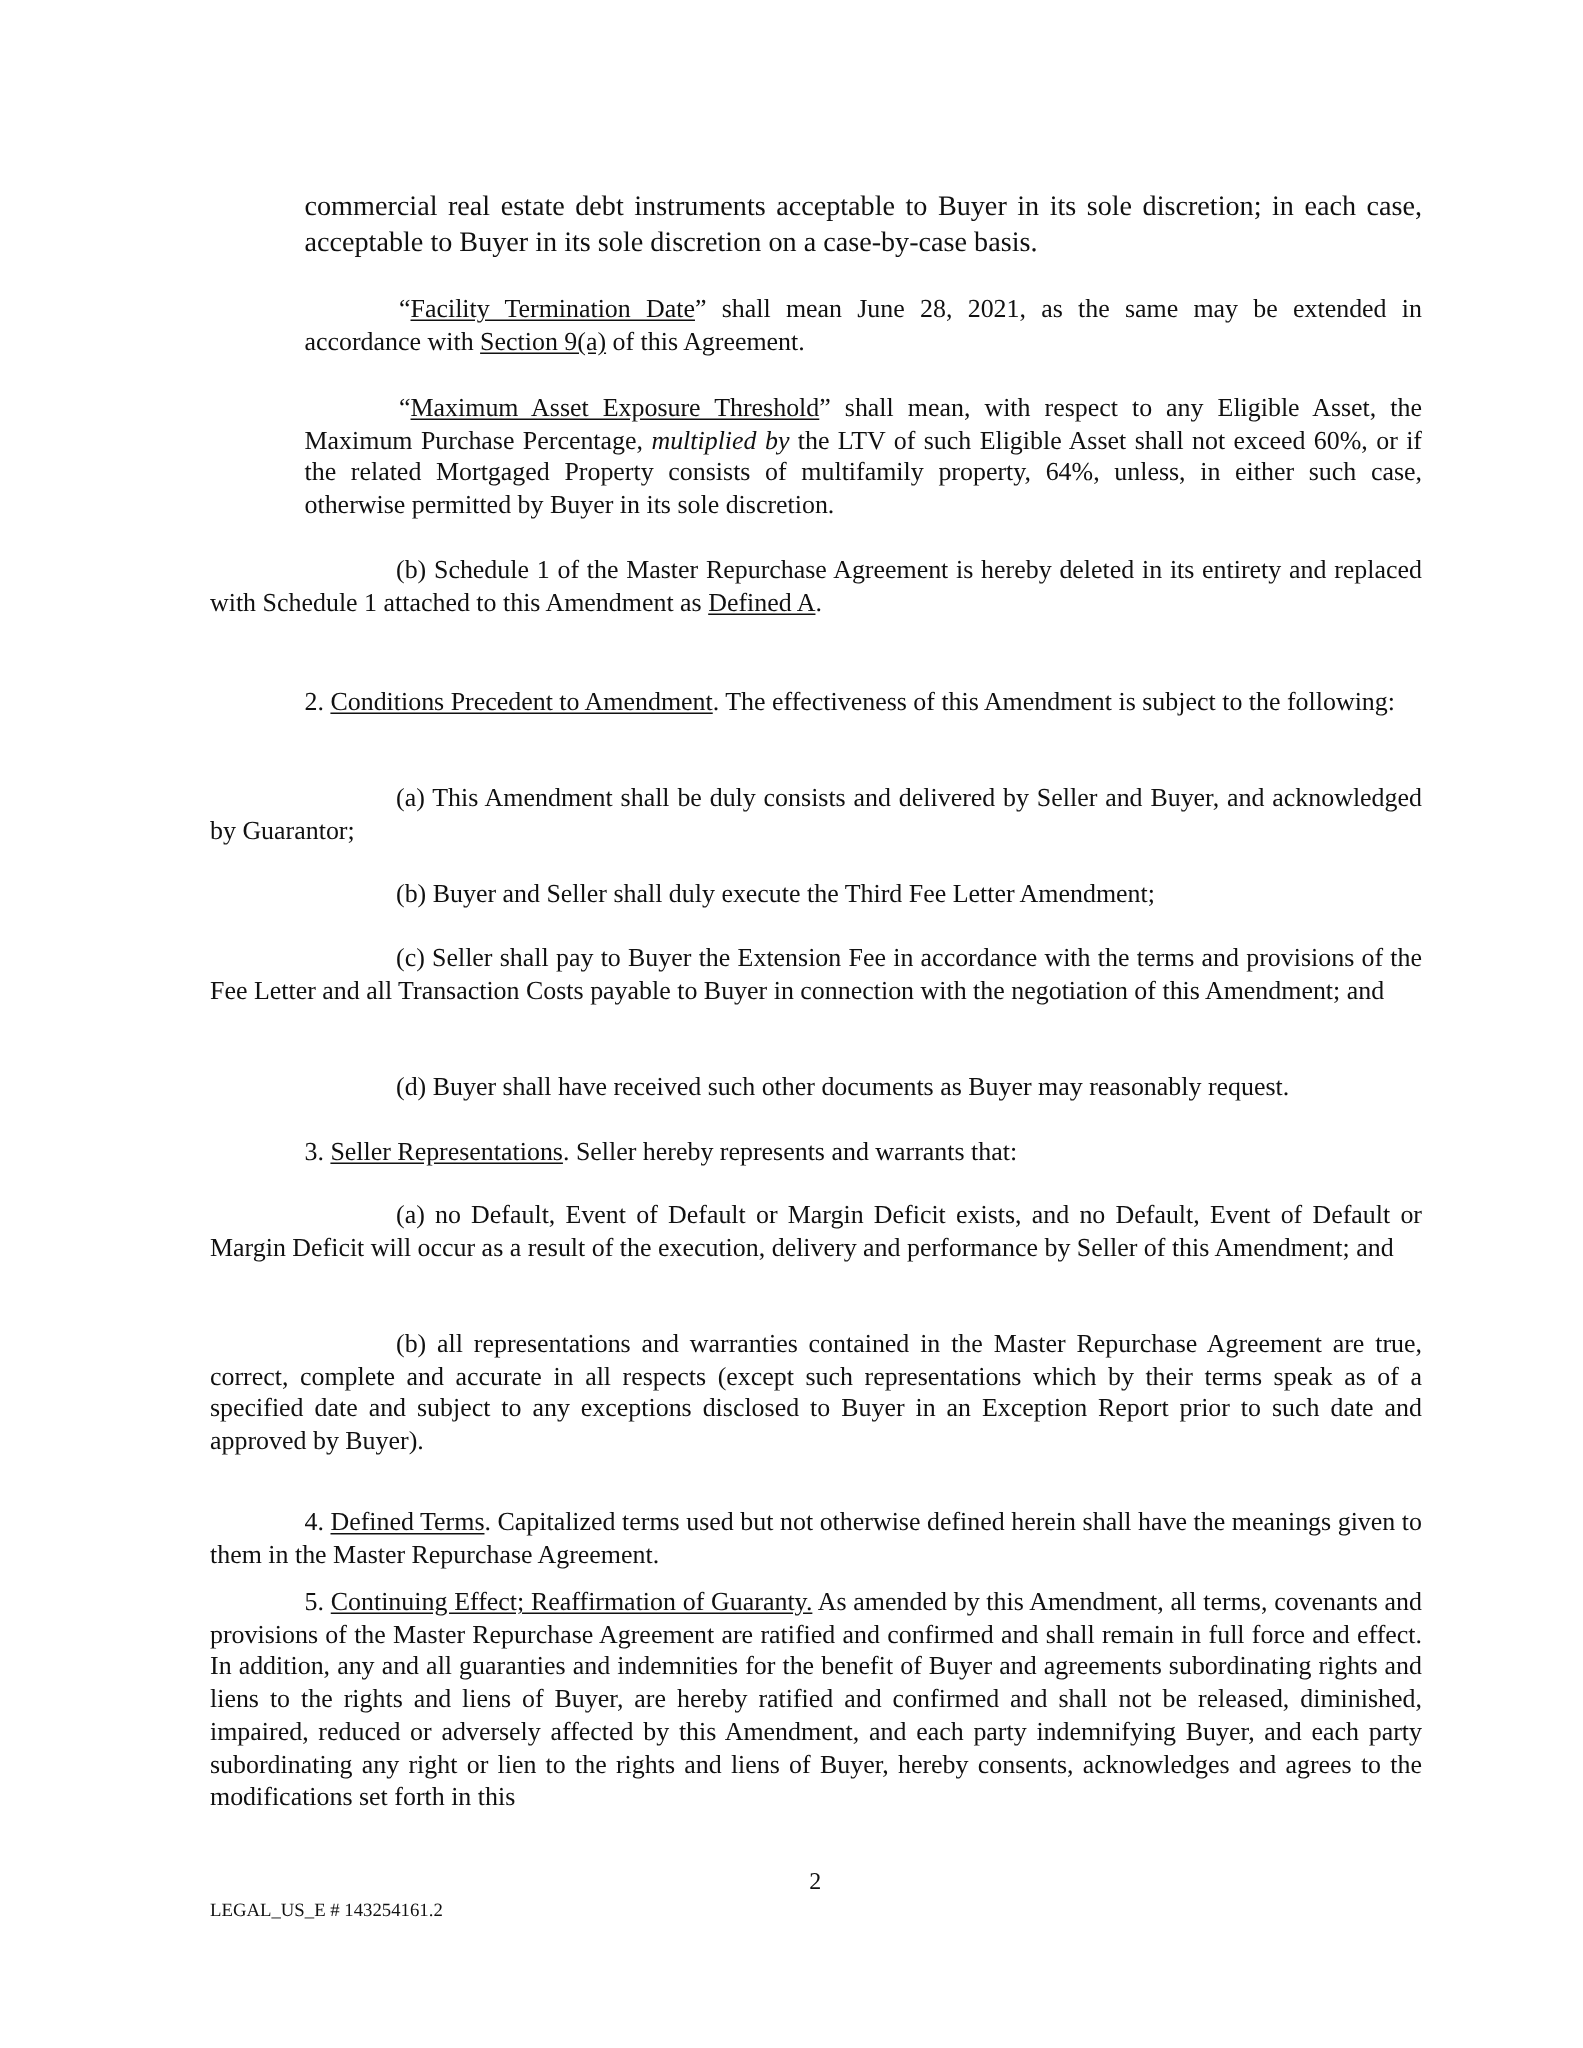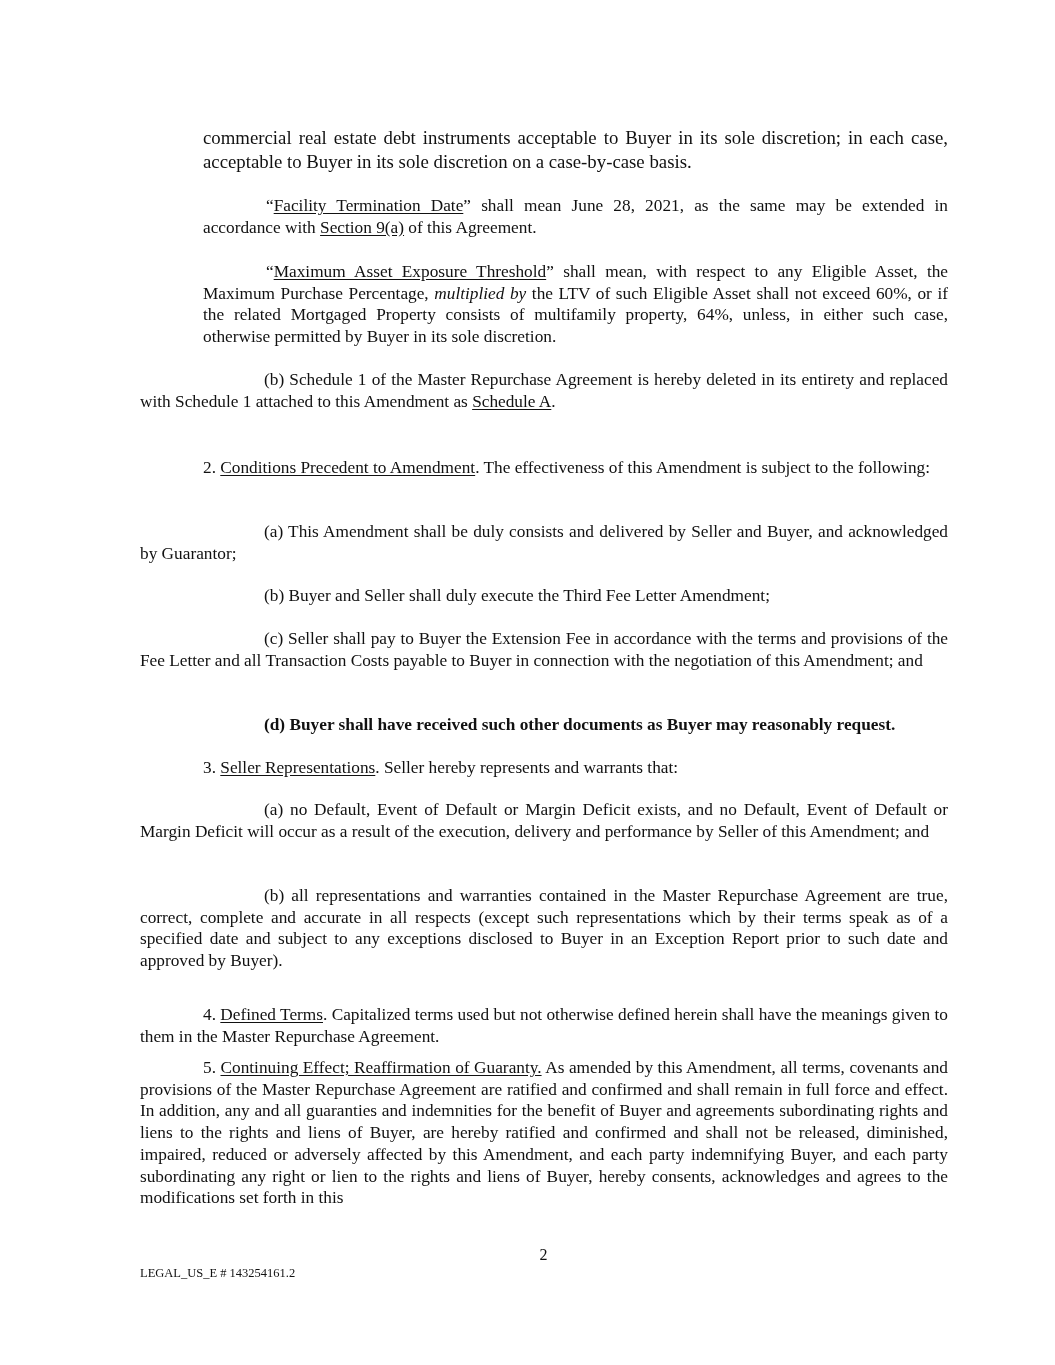--- a/index.html
+++ b/index.html
@@ -21,28 +21,28 @@
 <body>
 
 <div class="page">
 
   <p class="para indent-block lead" style="top:126px;">commercial real estate debt instruments acceptable to Buyer in its sole discretion; in each case, acceptable to Buyer in its sole discretion on a case-by-case basis.</p>
 
   <p class="para indent-block t1" style="top:195px;"><span>“</span><u>Facility Termination Date</u><span>” shall mean June 28, 2021, as the same may be extended in accordance with </span><u>Section 9(a)</u><span> of this Agreement.</span></p>
 
   <p class="para indent-block t1" style="top:261px;"><span>“</span><u>Maximum Asset Exposure Threshold</u><span>” shall mean, with respect to any Eligible Asset, the Maximum Purchase Percentage, </span><i>multiplied by</i><span> the LTV of such Eligible Asset shall not exceed 60%, or if the related Mortgaged Property consists of multifamily property, 64%, unless, in either such case, otherwise permitted by Buyer in its sole discretion.</span></p>
 
-  <p class="para t2" style="top:369px;"><span>(b)  Schedule 1 of the Master Repurchase Agreement is hereby deleted in its entirety and replaced with Schedule 1 attached to this Amendment as </span><u>Schedule A</u><span>.</span></p>
+  <p class="para t2" style="top:369px;"><span>(b)  Schedule 1 of the Master Repurchase Agreement is hereby deleted in its entirety and replaced with Schedule 1 attached to this Amendment as </span><u>Defined A</u><span>.</span></p>
 
   <p class="para n" style="top:457px;"><span>2.  </span><u>Conditions Precedent to Amendment</u><span>.  The effectiveness of this Amendment is subject to the following:</span></p>
 
   <p class="para t2" style="top:521px;">(a)  This Amendment shall be duly consists and delivered by Seller and Buyer, and acknowledged by Guarantor;</p>
   <p class="para t2" style="top:585px;">(b)  Buyer and Seller shall duly execute the Third Fee Letter Amendment;</p>
   <p class="para t2" style="top:628px;">(c)  Seller shall pay to Buyer the Extension Fee in accordance with the terms and provisions of the Fee Letter and all Transaction Costs payable to Buyer in connection with the negotiation of this Amendment; and</p>
-  <p class="para t2" style="top:714px;font-weight:bold;">(d)  Buyer shall have received such other documents as Buyer may reasonably request.</p>
+  <p class="para t2" style="top:714px;">(d)  Buyer shall have received such other documents as Buyer may reasonably request.</p>
 
   <p class="para n" style="top:757px;"><span>3.  </span><u>Seller Representations</u><span>.  Seller hereby represents and warrants that:</span></p>
 
   <p class="para t2" style="top:885px;">(b)  all representations and warranties contained in the Master Repurchase Agreement are true, correct, complete and accurate in all respects (except such representations which by their terms speak as of a specified date and subject to any exceptions disclosed to Buyer in an Exception Report prior to such date and approved by Buyer).</p>
   <p class="para t2" style="top:799px;">(a)  no Default, Event of Default or Margin Deficit exists, and no Default, Event of Default or Margin Deficit will occur as a result of the execution, delivery and performance by Seller of this Amendment; and</p>
 
   <p class="para n" style="top:1004px;"><span>4.  </span><u>Defined Terms</u><span>.  Capitalized terms used but not otherwise defined herein shall have the meanings given to them in the Master Repurchase Agreement.</span></p>
 
   <p class="para n" style="top:1057px;"><span>5.  </span><u>Continuing Effect; Reaffirmation of Guaranty.</u><span>  As amended by this Amendment, all terms, covenants and provisions of the Master Repurchase Agreement are ratified and confirmed and shall remain in full force and effect.  In addition, any and all guaranties and indemnities for the benefit of Buyer and agreements subordinating rights and liens to the rights and liens of Buyer, are hereby ratified and confirmed and shall not be released, diminished, impaired, reduced or adversely affected by this Amendment, and each party indemnifying Buyer, and each party subordinating any right or lien to the rights and liens of Buyer, hereby consents, acknowledges and agrees to the modifications set forth in this</span></p>
 

